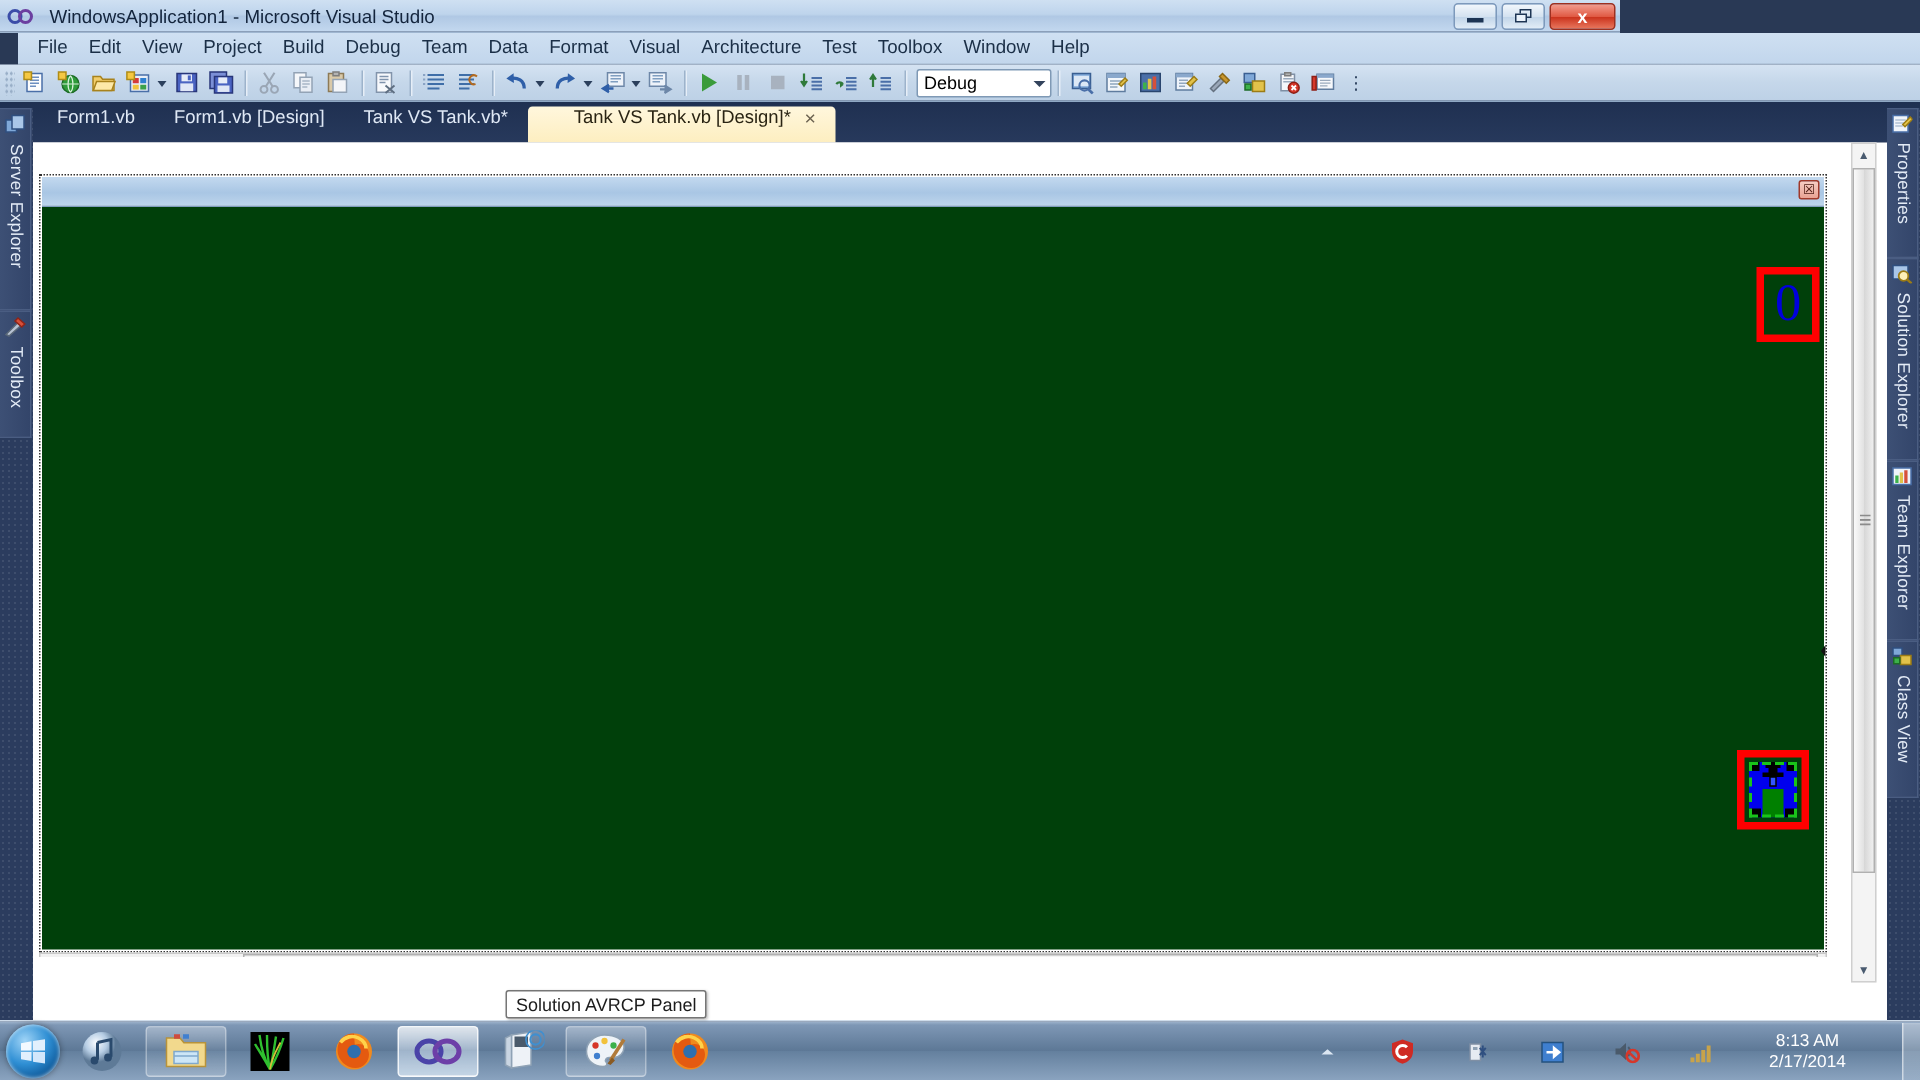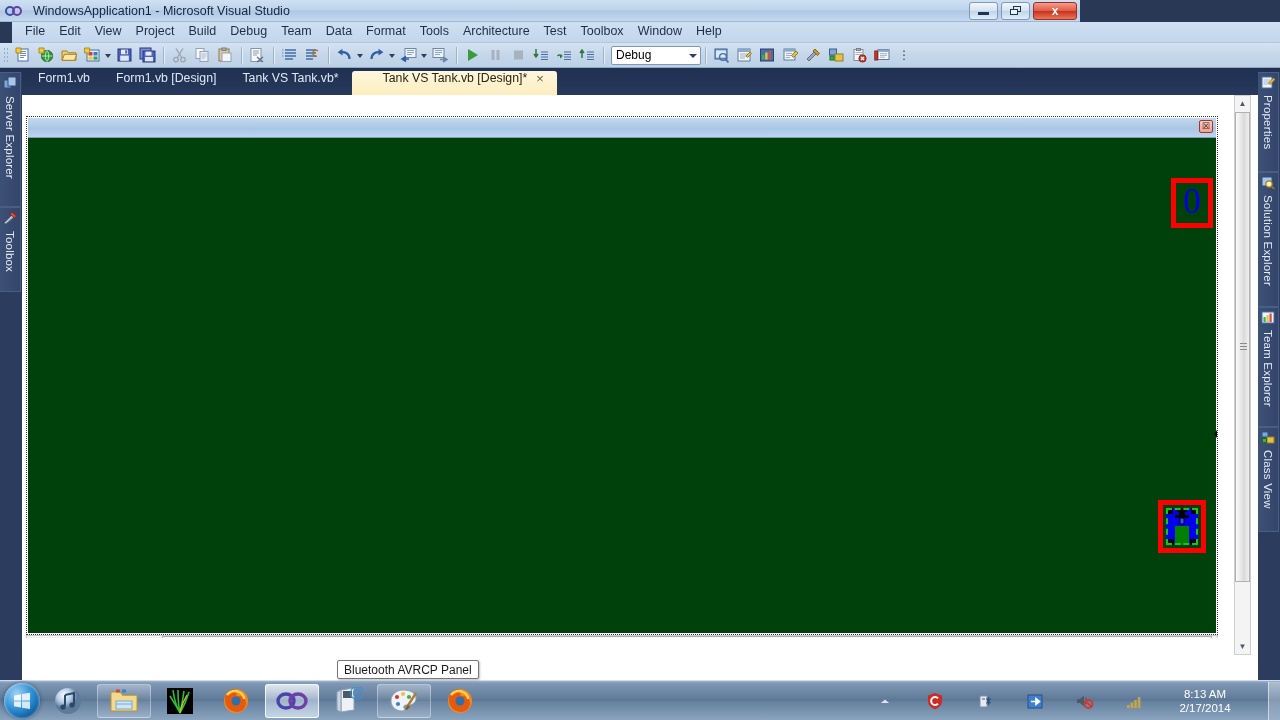--- a/index.html
+++ b/index.html
@@ -268,21 +268,21 @@
   <div class="menubar">
     <span class="mi">File</span>
     <span class="mi">Edit</span>
     <span class="mi">View</span>
     <span class="mi">Project</span>
     <span class="mi">Build</span>
     <span class="mi">Debug</span>
     <span class="mi">Team</span>
     <span class="mi">Data</span>
     <span class="mi">Format</span>
-    <span class="mi">Tools</span>
+    <span class="mi">Visual</span>
     <span class="mi">Architecture</span>
     <span class="mi">Test</span>
     <span class="mi">Toolbox</span>
     <span class="mi">Window</span>
     <span class="mi">Help</span>
   </div>
 
   <div class="toolbar">
     <div class="grip"></div>
 
@@ -670,21 +670,21 @@
       <div class="vs-btn" style="position:absolute;bottom:0;left:0;">▼</div>
     </div>
   </div>
 
   <div class="cursor-mark">
     <svg width="7" height="10" viewBox="0 0 7 10">
         <path d="M0 5 L3 1 L3 9z" fill="#111"></path>
       </svg>
   </div>
 
-  <div class="tooltip">Bluetooth AVRCP Panel</div>
+  <div class="tooltip">Solution AVRCP Panel</div>
 
   <div class="taskbar">
     <div class="start-orb">
       <svg width="20" height="20" viewBox="0 0 20 20">
         <path d="M2 4.5 L9 3.2 L9 9.4 L2 9.4z" fill="#f3f9ff"></path>
         <path d="M10 3 L18 1.8 L18 9.4 L10 9.4z" fill="#e2f0fd"></path>
         <path d="M2 10.4 L9 10.4 L9 16.4 L2 15.2z" fill="#e2f0fd"></path>
         <path d="M10 10.4 L18 10.4 L18 18 L10 16.8z" fill="#d3e7fb"></path>
       </svg>
     </div>

